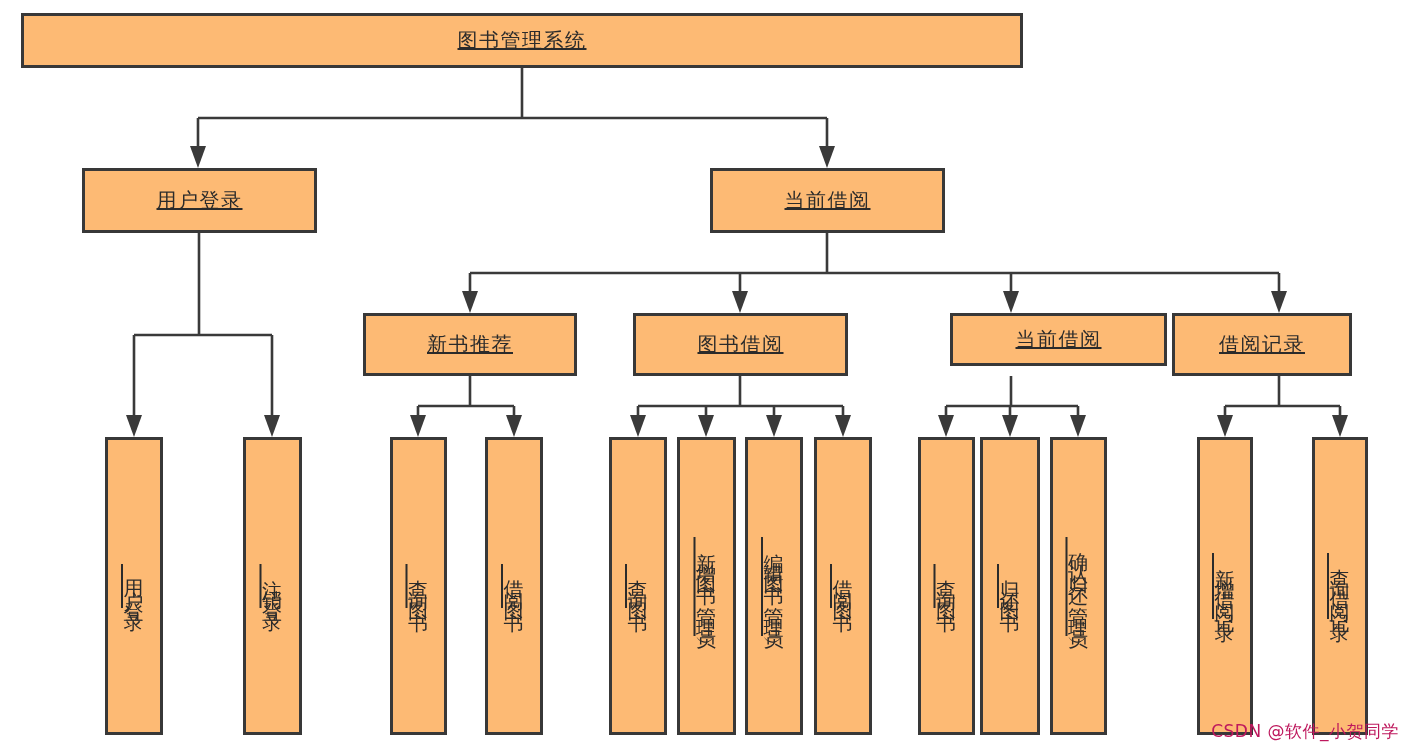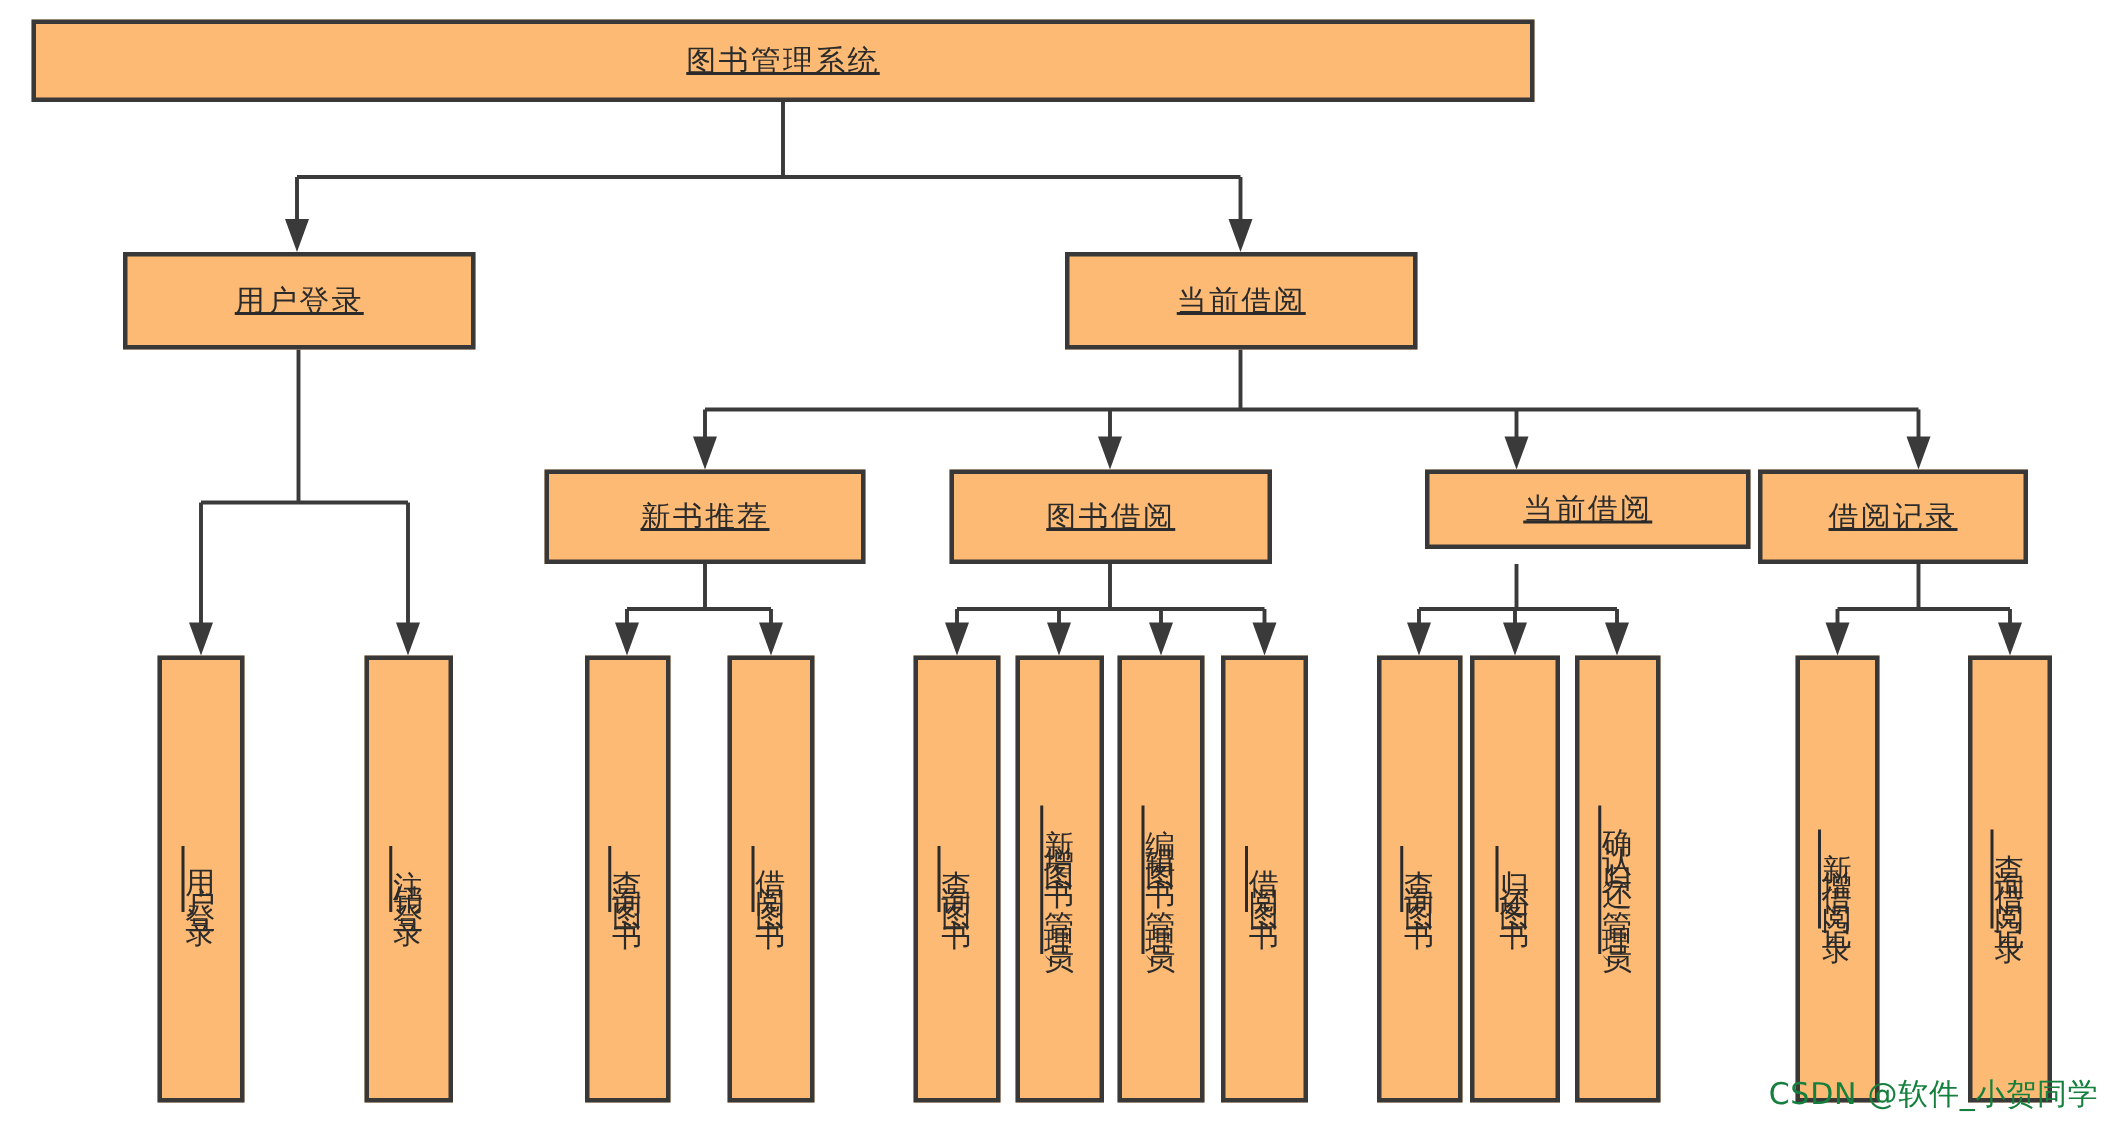--- a/index.html
+++ b/index.html
@@ -16,21 +16,21 @@
     color:#2b2b2b; font-size:20px; letter-spacing:1.5px;
     z-index:2;
     text-decoration:underline;
   }
   .vbox .lbl {
     writing-mode:vertical-rl; text-orientation:mixed;
     letter-spacing:11px; line-height:1;
   }
   #watermark {
     position:absolute; right:6px; bottom:4px;
-    color:#15803d; font-size:20px; letter-spacing:0.5px;
+    color:#be185d; font-size:17px; letter-spacing:0.5px;
     z-index:3; white-space:nowrap;
   }
 </style>
 </head>
 <body>
 
 <div id="stage">
 
   <svg id="connectors" viewBox="0 0 1405 747" xmlns="http://www.w3.org/2000/svg">
 

